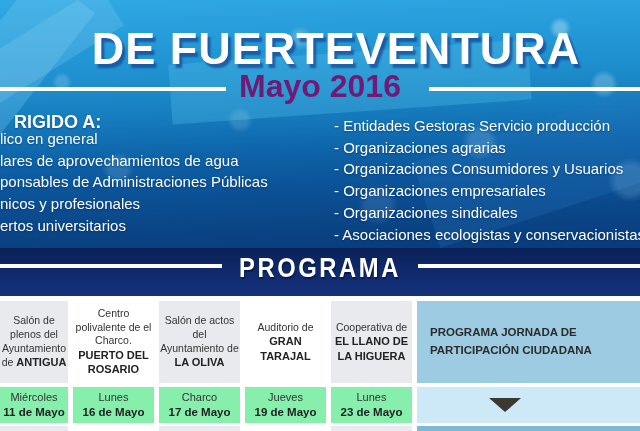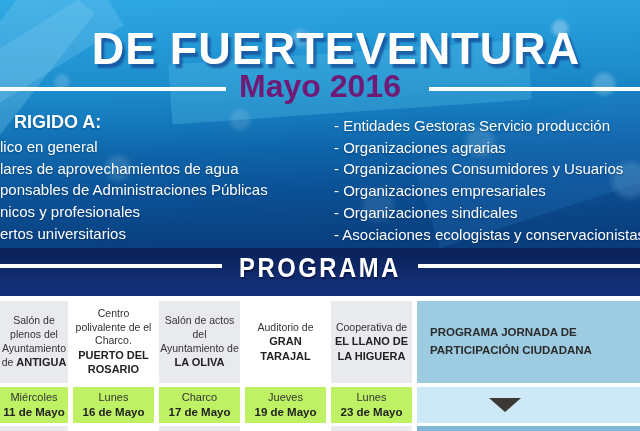--- a/index.html
+++ b/index.html
@@ -52,21 +52,21 @@
   .hl-right{left:429px;width:211px;}
   
   .aud-heading{
     position:absolute;left:14px;top:112px;color:#ffffff;
     font-size:18px;font-weight:700;white-space:nowrap;
     text-shadow:0 1px 2px rgba(0,30,70,.45);
   }
   ul.aud{list-style:none;margin:0;padding:0;position:absolute;
     color:#ffffff;font-size:15px;text-shadow:0 1px 2px rgba(0,30,70,.45);}
   ul.aud li{line-height:21.7px;white-space:nowrap;}
-  .aud-left{left:0;top:136px;}
+  .aud-left{left:0;top:128px;}
   .aud-right{left:334px;top:115px;}
   
   .band{
     position:absolute;left:0;top:248px;width:640px;height:48px;
     background:linear-gradient(180deg,#0a2158 0%,#0f296a 45%,#15317b 100%);
   }
   .bline{position:absolute;top:16px;height:4px;background:#ffffff;}
   .bl-left{left:0;width:222px;}
   .bl-right{left:418px;width:222px;}
   .band-title{
@@ -84,21 +84,21 @@
   .row{display:flex;column-gap:5px;}
   .row-venues{height:82px;}
   .row-dates{height:36px;margin-top:4px;}
   .row-sliver{flex:1;margin-top:3px;}
   .cell{box-sizing:border-box;display:flex;flex-direction:column;
     align-items:center;justify-content:center;text-align:center;}
   .w1{width:68px;justify-content:center;}.w2,.w3,.w4,.w5{width:81px;}.w6{flex:1;}
   .bg-gray{background:#e9eaee;}
   .bg-white{background:#ffffff;}
   .bg-blue-head{background:#9ccbe2;}
-  .bg-blue-date{background:#bef264;}
+  .bg-blue-date{background:#86efac;}
   .bg-blue-arrow{background:#cde8f6;}
   .bg-blue-strip{background:#7fb8d4;}
   .venue{font-size:10.5px;color:#333333;line-height:1.3;padding:2px 1px;}
   .venue strong{font-size:11px;color:#222222;}
   .prog{align-items:flex-start;text-align:left;padding-left:13px;padding-right:10px;
     font-size:11.5px;font-weight:700;color:#2b2b2b;line-height:1.55;}
   .date .day{font-size:11px;color:#333333;line-height:1.35;}
   .date .dnum{font-size:11.5px;font-weight:700;color:#222222;line-height:1.35;}
   .arrow-cell{align-items:flex-start;}
   .tri{

